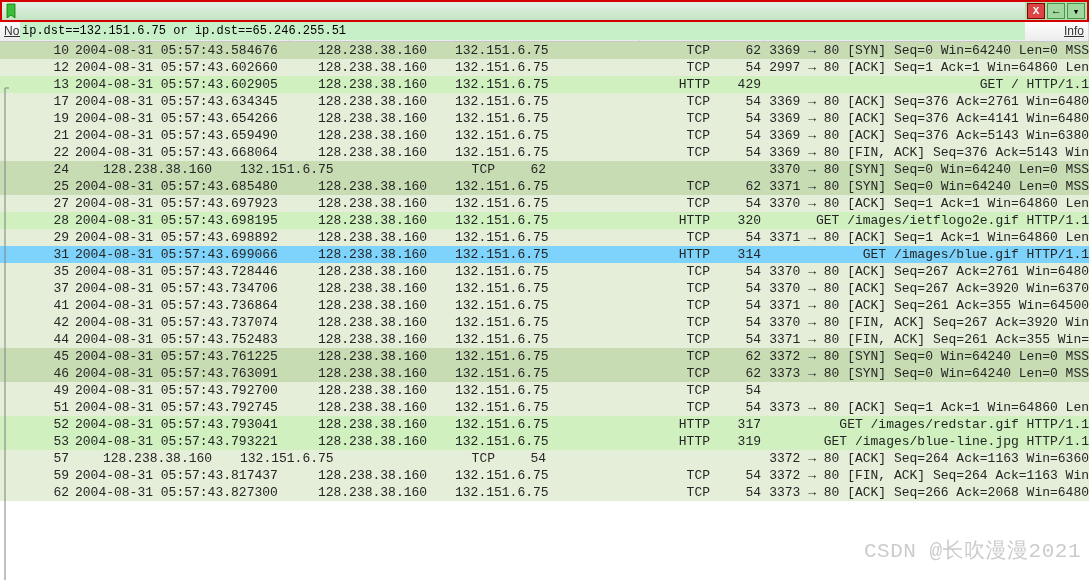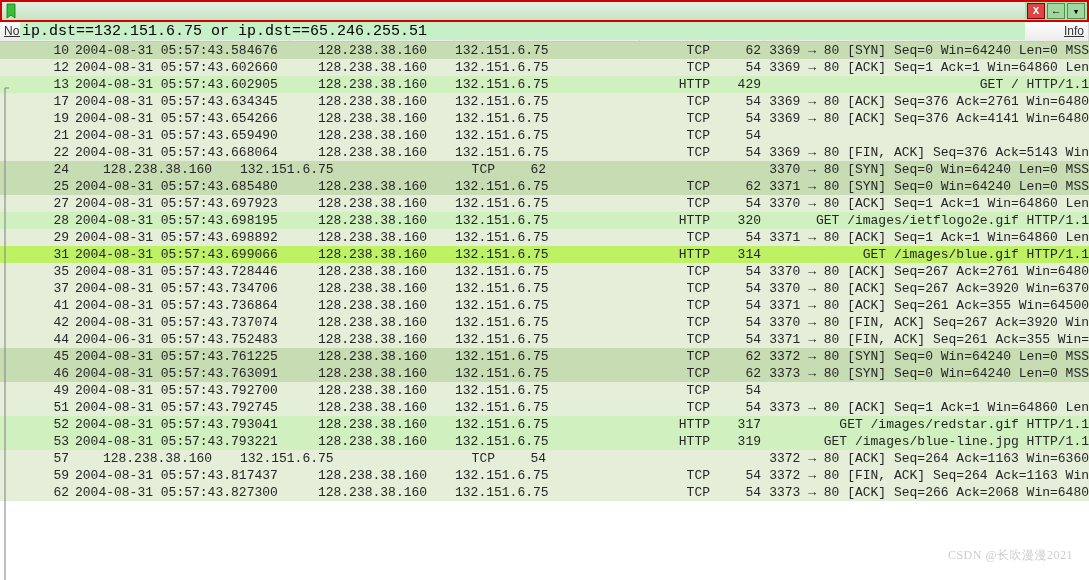--- a/index.html
+++ b/index.html
@@ -16,21 +16,21 @@
     background: linear-gradient(#e4f0e4,#c4e4c4);
     border: 2px solid #d40000;
     position: relative;
   }
   .filter-bar .bookmark-icon svg { display:block; }
   .filter-input {
     flex: 1;
     height: 18px;
     border: none;
     background: #c8f0c8;
-    font-family: inherit; font-size: 15px;
+    font-family: inherit; font-size: 12px;
     padding: 0 2px;
     color: #000;
     margin-top: 40px;
   }
   .filter-controls {
     display: flex; align-items: center; gap: 2px;
     background: #b0e0b0;
     padding: 0 2px;
     height: 100%;
   }
@@ -81,32 +81,32 @@
     font-family: "Consolas","Courier New",monospace;
     color: #262626;
   }
   .row > div { overflow: hidden; }
   .row .col-no   { text-align: right; padding-right: 6px; }
   .row .col-len  { text-align: right; padding-right: 4px; }
   .row .col-info { padding-left: 4px; }
   .bg-tcp-syn { background: #c8dcb4; }
   .bg-tcp     { background: #e4eed8; }
   .bg-http    { background: #d0f0c0; }
-  .bg-sel     { background: #bef264; }
+  .bg-sel     { background: #7dd3fc; }
   .bracket {
     position: absolute;
     left: 1px; top: 44px;
     width: 10px;
     pointer-events: none;
   }
   .watermark {
     position: absolute;
-    right: 16px; bottom: 16px;
-    font-family: Liberation Serif, serif;
-    font-size: 12px;
+    right: 8px; bottom: 16px;
+    font-family: Liberation Mono, monospace;
+    font-size: 21px;
     color: rgba(160,160,160,0.55);
     letter-spacing: 0.5px;
     pointer-events: none;
   }
 </style>
 </head>
 <body>
 
 <div class="filter-bar">
   <span class="bookmark-icon" style="padding:0 2px;">
@@ -145,21 +145,21 @@
       <div class="col-len">62</div>
       <div class="col-info">3369 → 80 [SYN] Seq=0 Win=64240 Len=0 MSS</div>
     </div>
     <div class="row bg-tcp">
       <div class="col-no">12</div>
       <div class="col-time">2004-08-31 05:57:43.602660</div>
       <div class="col-src">128.238.38.160</div>
       <div class="col-dst">132.151.6.75</div>
       <div class="col-proto">TCP</div>
       <div class="col-len">54</div>
-      <div class="col-info">3369 → 80 [ACK] Seq=1 Ack=1 Win=64860 Len</div>
+      <div class="col-info">2997 → 80 [ACK] Seq=1 Ack=1 Win=64860 Len</div>
     </div>
     <div class="row bg-http">
       <div class="col-no">13</div>
       <div class="col-time">2004-08-31 05:57:43.602905</div>
       <div class="col-src">128.238.38.160</div>
       <div class="col-dst">132.151.6.75</div>
       <div class="col-proto">HTTP</div>
       <div class="col-len">429</div>
       <div class="col-info">GET / HTTP/1.1</div>
     </div>
@@ -181,20 +181,21 @@
       <div class="col-len">54</div>
       <div class="col-info">3369 → 80 [ACK] Seq=376 Ack=4141 Win=6480</div>
     </div>
     <div class="row bg-tcp">
       <div class="col-no">21</div>
       <div class="col-time">2004-08-31 05:57:43.659490</div>
       <div class="col-src">128.238.38.160</div>
       <div class="col-dst">132.151.6.75</div>
       <div class="col-proto">TCP</div>
       <div class="col-len">54</div>
+      <div class="col-info">3369 → 80 [ACK] Seq=376 Ack=5143 Win=6380</div>
     </div>
     <div class="row bg-tcp">
       <div class="col-no">22</div>
       <div class="col-time">2004-08-31 05:57:43.668064</div>
       <div class="col-src">128.238.38.160</div>
       <div class="col-dst">132.151.6.75</div>
       <div class="col-proto">TCP</div>
       <div class="col-len">54</div>
       <div class="col-info">3369 → 80 [FIN, ACK] Seq=376 Ack=5143 Win</div>
     </div>
@@ -282,21 +283,21 @@
       <div class="col-no">42</div>
       <div class="col-time">2004-08-31 05:57:43.737074</div>
       <div class="col-src">128.238.38.160</div>
       <div class="col-dst">132.151.6.75</div>
       <div class="col-proto">TCP</div>
       <div class="col-len">54</div>
       <div class="col-info">3370 → 80 [FIN, ACK] Seq=267 Ack=3920 Win</div>
     </div>
     <div class="row bg-tcp">
       <div class="col-no">44</div>
-      <div class="col-time">2004-06-31 05:57:43.752483</div>
+      <div class="col-time">2004-08-31 05:57:43.752483</div>
       <div class="col-src">128.238.38.160</div>
       <div class="col-dst">132.151.6.75</div>
       <div class="col-proto">TCP</div>
       <div class="col-len">54</div>
       <div class="col-info">3371 → 80 [FIN, ACK] Seq=261 Ack=355 Win=</div>
     </div>
     <div class="row bg-tcp-syn">
       <div class="col-no">45</div>
       <div class="col-time">2004-08-31 05:57:43.761225</div>
       <div class="col-src">128.238.38.160</div>

